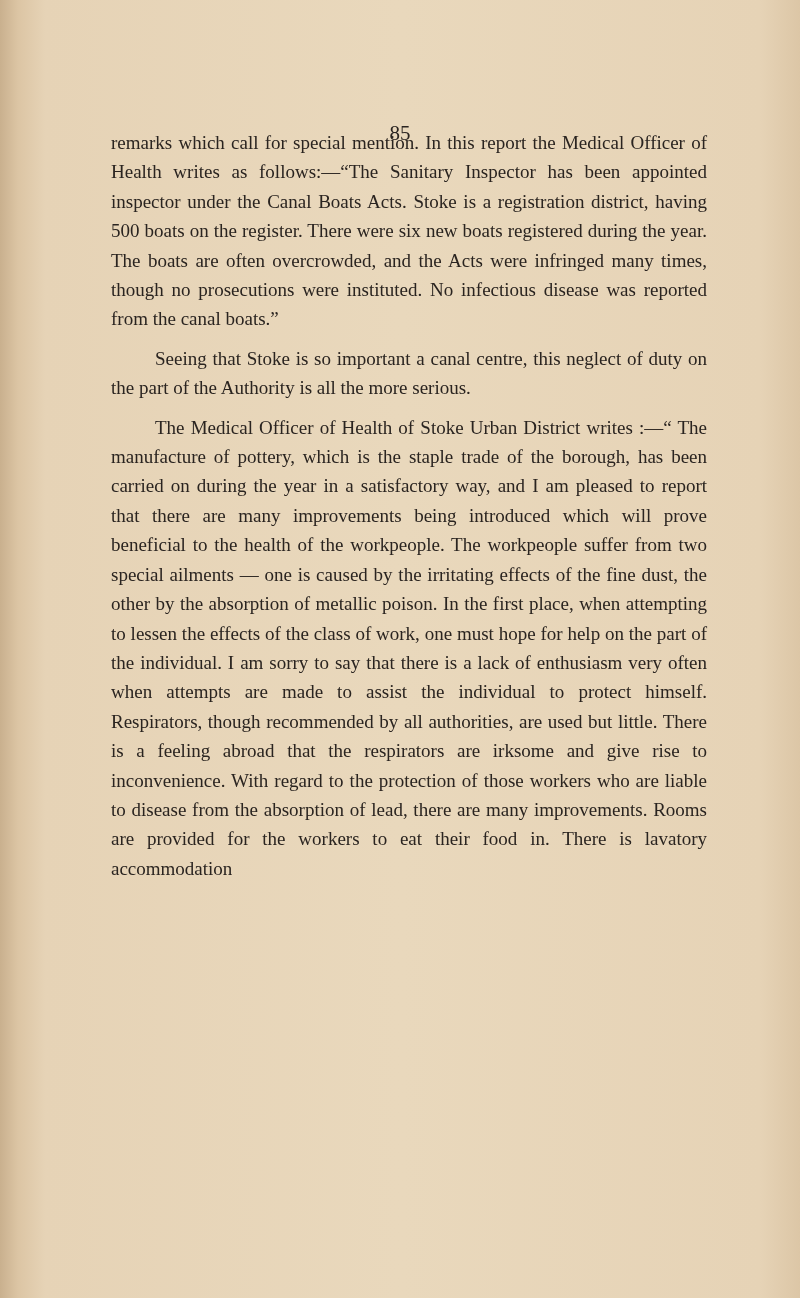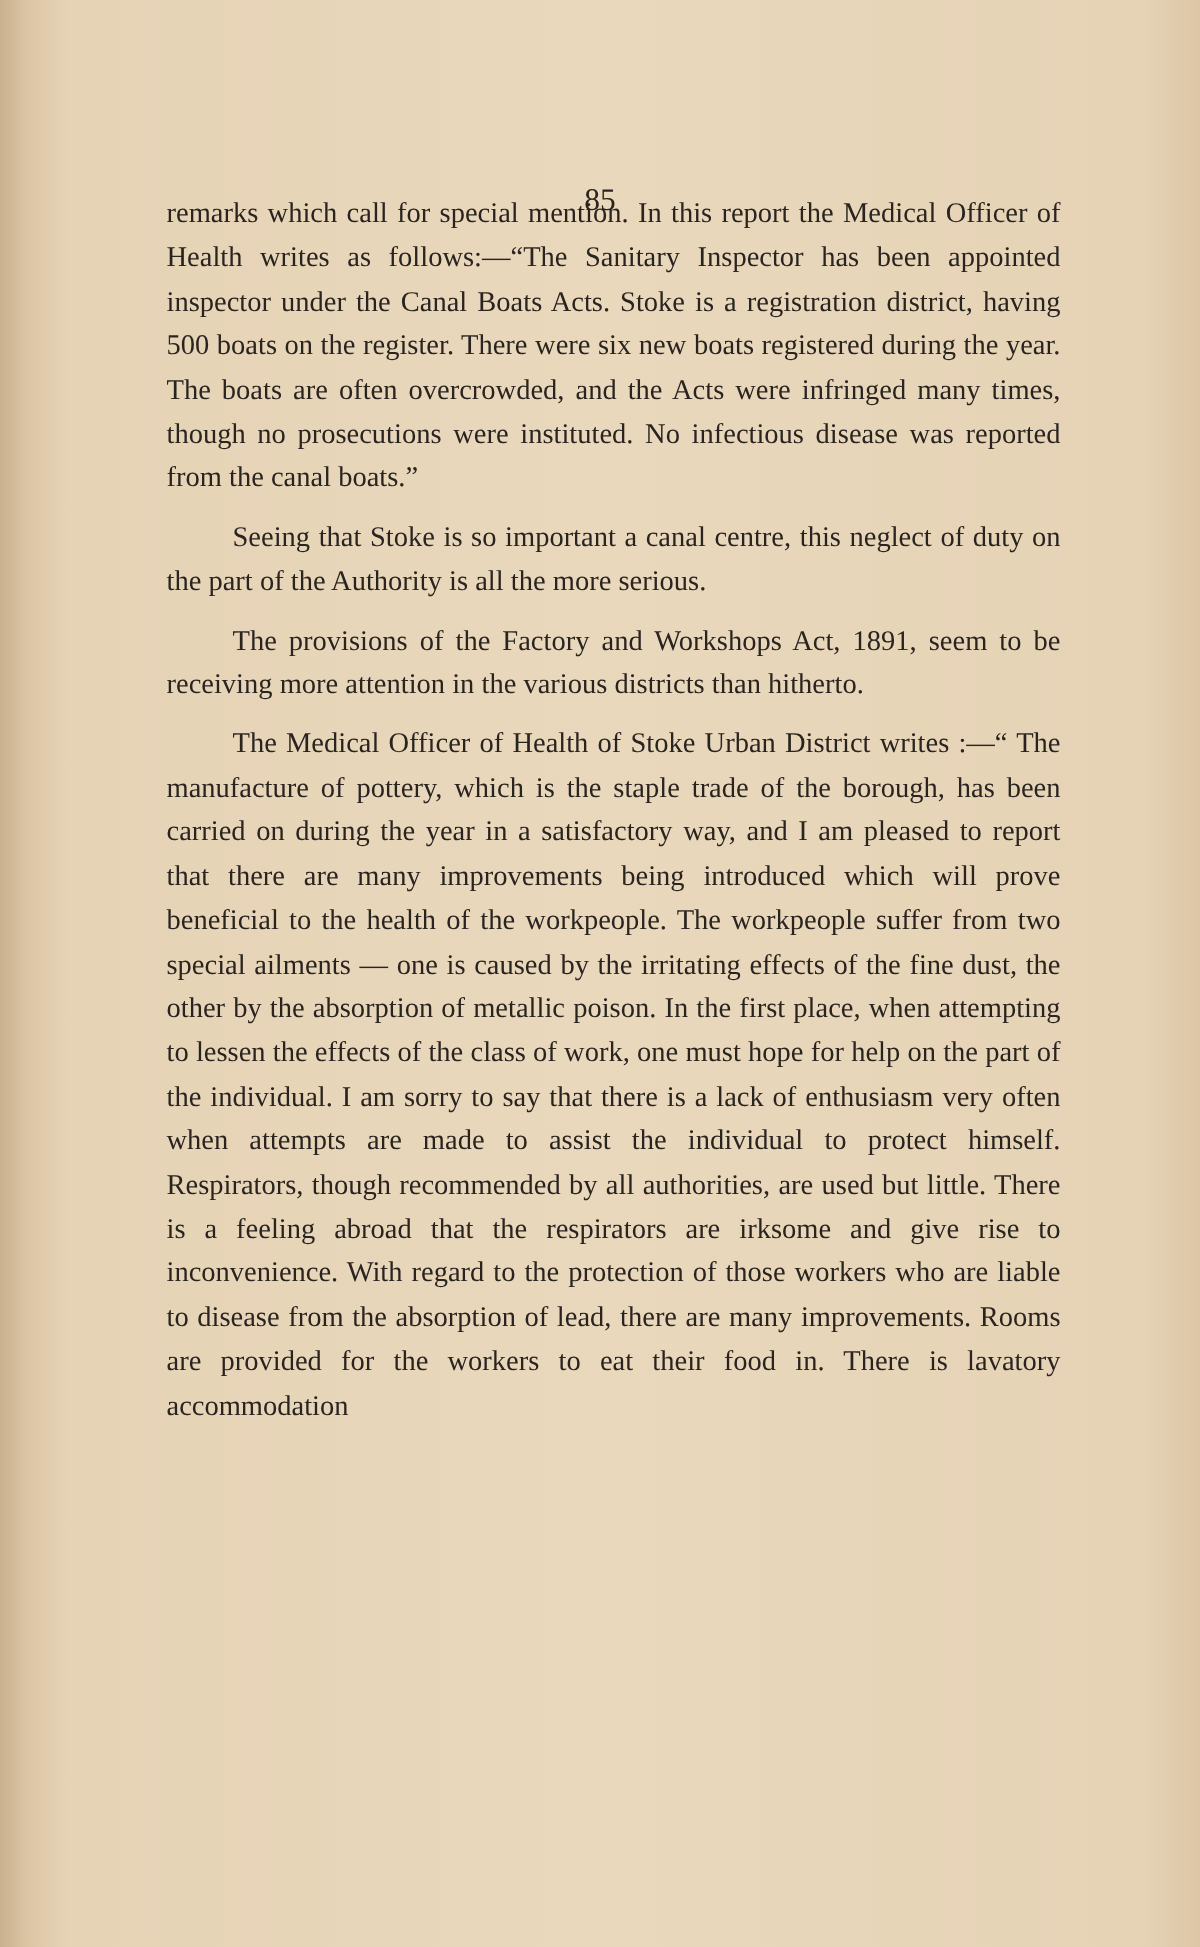--- a/index.html
+++ b/index.html
@@ -62,16 +62,15 @@
   </style>
 </head>
 <body>
 
 <div class="page">
   <div class="page-number">85</div>
 
   <div class="body-text">
     <p class="cont">remarks which call for special mention. In this report the Medical Officer of Health writes as follows:—“The Sanitary Inspector has been appointed inspector under the Canal Boats Acts. Stoke is a registration district, having 500 boats on the register. There were six new boats registered during the year. The boats are often overcrowded, and the Acts were infringed many times, though no prosecutions were instituted. No infectious disease was reported from the canal boats.”</p>
     <p class="indent">Seeing that Stoke is so important a canal centre, this neglect of duty on the part of the Authority is all the more serious.</p>
-    <p class="indent">The provisions of the Factory and Workshops Act, 1891, seem to be receiving more attention in the various districts than hitherto.</p>
     <p class="indent">The Medical Officer of Health of Stoke Urban District writes :—“ The manufacture of pottery, which is the staple trade of the borough, has been carried on during the year in a satisfactory way, and I am pleased to report that there are many improvements being introduced which will prove beneficial to the health of the workpeople. The workpeople suffer from two special ailments — one is caused by the irritating effects of the fine dust, the other by the absorption of metallic poison. In the first place, when attempting to lessen the effects of the class of work, one must hope for help on the part of the individual. I am sorry to say that there is a lack of enthusiasm very often when attempts are made to assist the individual to protect himself. Respirators, though recommended by all authorities, are used but little. There is a feeling abroad that the respirators are irksome and give rise to inconvenience. With regard to the protection of those workers who are liable to disease from the absorption of lead, there are many improvements. Rooms are provided for the workers to eat their food in. There is lavatory accommodation</p>
   </div>
 </div>
 
 </body></html>

